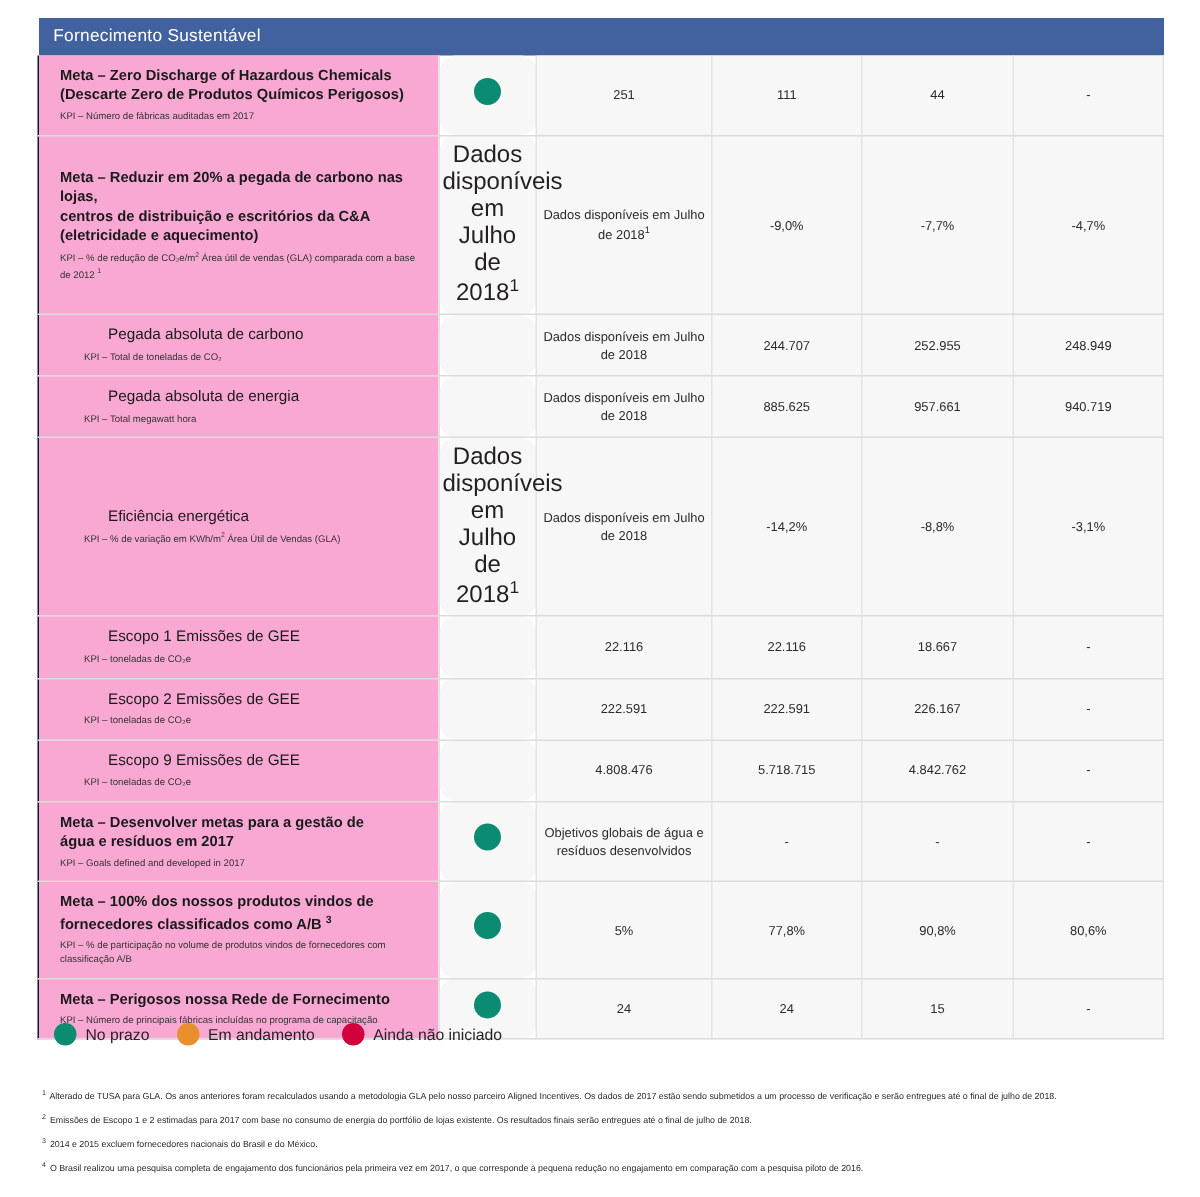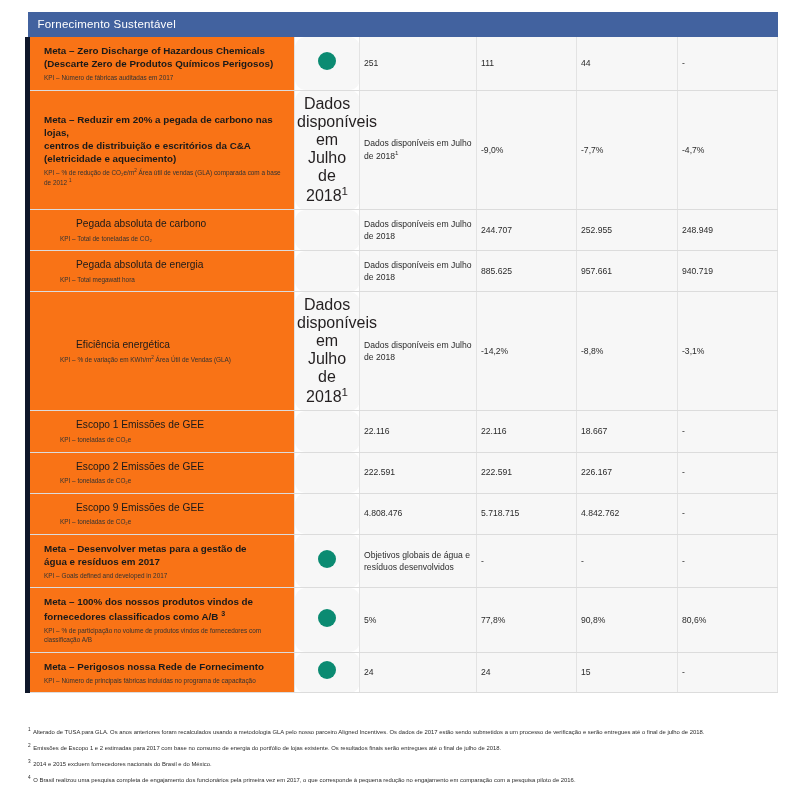--- a/index.html
+++ b/index.html
@@ -29,39 +29,39 @@
   .hdr-bar { background:#42629f !important;margin-top:42px; }
 
   td.cell {
     border-right:1px solid #e3e3e3;
     border-bottom:1px solid #dcdcdc;
     background:#f7f7f7;
     vertical-align:middle;
   }
   td.cell.last { border-right:1px solid #e3e3e3; }
   tr.row td.c-label {
-    border-left:5px solid #0f172a;
+    border-left:1px solid #0f172a;
     padding:7px 8px 7px 14px;
-    background:#f97316;
+    background:#f9a8d4;
   }
   tr.row.indent td.c-label { padding-left:30px; }
 
   .goal-title {
     font-size:9.8px; font-weight:bold; line-height:1.35;
     color:#1a1a1a; margin:0;
   }
   .goal-title.reg { font-weight:normal; font-size:10.2px;padding-left:16px; }
   .kpi-sub {
     font-size:6.4px; line-height:1.45; color:#333; margin-top:3px;
     font-weight:normal;
   }
   sup.fn { font-size:72%; vertical-align:super; }
 
   td.c-status { width:64px; text-align:center; padding:4px 2px;border-radius:11px; }
-  td.c-data   { text-align:left; font-size:8.6px; color:#2b2b2b;
+  td.c-data   { text-align:center; font-size:8.6px; color:#2b2b2b;
                 line-height:1.45; padding:6px 4px; }
   .dot { display:inline-block; width:18px; height:18px; border-radius:50%; }
   .dot.green  { background:#0b8b72; }
 
   
   .legend { position:absolute; left:36px; top:682px; display:flex;
             align-items:center; gap:0; }
   .lg-item { display:flex; align-items:center; margin-right:18px; }
   .lg-dot { width:15px; height:15px; border-radius:50%; margin-right:6px; }
   .lg-txt { font-size:10.5px; color:#231f20; }
@@ -215,20 +215,34 @@
             <td class="cell c-status"><span class="dot green"></span></td>
             <td class="cell c-data">24</td>
             <td class="cell c-data">24</td>
             <td class="cell c-data">15</td>
             <td class="cell c-data last">-</td>
           </tr>
         </tbody>
     </table>
   </div>
 
+  <div class="legend" id="legend">
+      <div class="lg-item">
+        <span class="lg-dot" style="background: rgb(11, 139, 114);"></span>
+        <span class="lg-txt">No prazo</span>
+      </div>
+      <div class="lg-item">
+        <span class="lg-dot" style="background: rgb(232, 144, 46);"></span>
+        <span class="lg-txt">Em andamento</span>
+      </div>
+      <div class="lg-item">
+        <span class="lg-dot" style="background: rgb(209, 0, 60);"></span>
+        <span class="lg-txt">Ainda não iniciado</span>
+      </div>
+    </div>
 
   <div class="notes" id="notes">
       <div class="note"><span class="mk">1</span><span> Alterado de TUSA para GLA. Os anos anteriores foram recalculados usando a metodologia GLA pelo nosso parceiro Aligned Incentives. Os dados de 2017 estão sendo submetidos a um processo de verificação e serão entregues até o final de julho de 2018.</span></div>
       <div class="note"><span class="mk">2</span><span> Emissões de Escopo 1 e 2 estimadas para 2017 com base no consumo de energia do portfólio de lojas existente. Os resultados finais serão entregues até o final de julho de 2018.</span></div>
       <div class="note"><span class="mk">3</span><span> 2014 e 2015 excluem fornecedores nacionais do Brasil e do México.</span></div>
       <div class="note"><span class="mk">4</span><span> O Brasil realizou uma pesquisa completa de engajamento dos funcionários pela primeira vez em 2017, o que corresponde à pequena redução no engajamento em comparação com a pesquisa piloto de 2016.</span></div>
     </div>
 
 </div>
 

